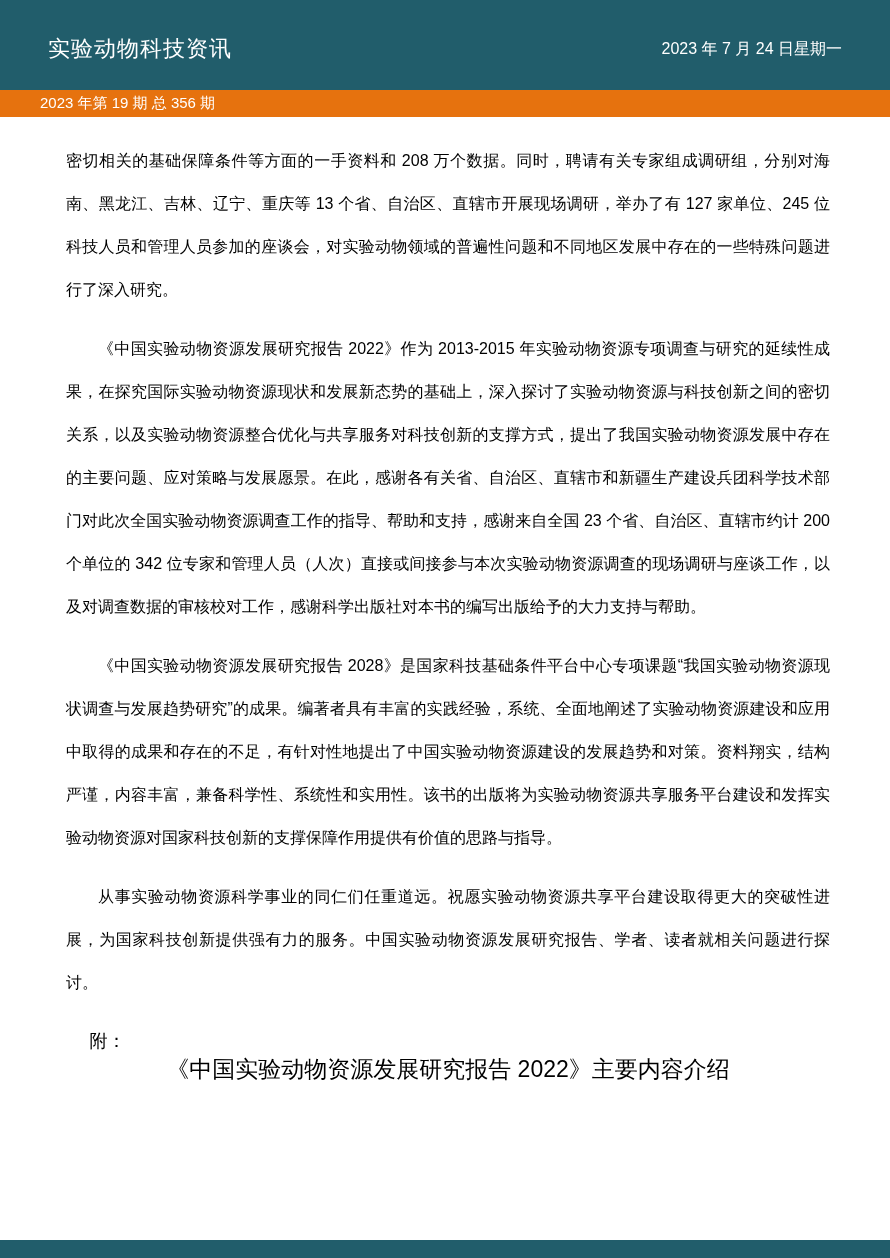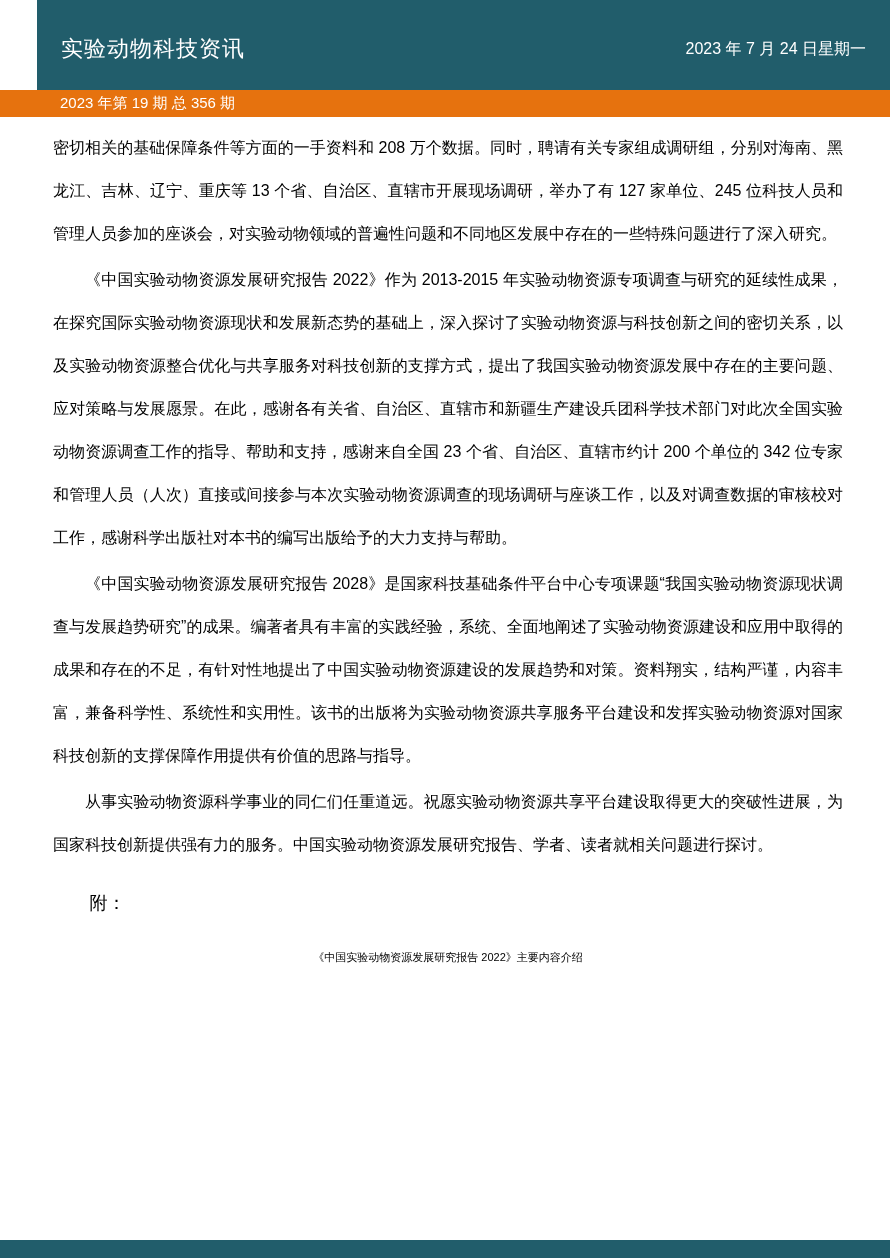--- a/index.html
+++ b/index.html
@@ -25,22 +25,21 @@
   
   .masthead {
     position: absolute;
     top: 0; left: 0; right: 0;
     height: 90px;
     background: var(--teal);
     color: #ffffff;
     display: flex;
     align-items: center;
     justify-content: space-between;
-    padding: 0 24px;
-    margin-left: 37px;
+    padding: 0 48px;
   }
   .masthead .title {
     font-size: 22px;
     letter-spacing: 1px;
     font-weight: 400;
     margin-top: 8px;
   }
   .masthead .date {
     font-size: 16px;
     font-weight: 400;
@@ -48,46 +47,45 @@
   }
   
   .issue-bar {
     position: absolute;
     top: 90px; left: 0; right: 0;
     height: 27px;
     background: var(--orange);
     color: #ffffff;
     display: flex;
     align-items: center;
-    padding: 0 60px;
+    padding: 0 40px;
     font-size: 15px;
   }
   
   .content {
     position: absolute;
     top: 117px; left: 0; right: 0;
     padding: 6px 44px 0 50px;
     color: var(--ink);
     font-size: 16px;
     line-height: 43px;
     text-align: justify;
   }
-  .content p { margin: 3px; }
+  .content p { margin: 16px; }
   .content p.indent { text-indent: 2em; }
   .attachment-label {
     margin-top: 22px;
     padding-left: 2.2em;
     font-size: 18px;
     line-height: 30px;
     text-align: left;
   }
   .appendix-title {
-    margin-top: 26px;
     text-align: center;
-    font-size: 11px;
+    font-size: 23px;
     line-height: 26px;
   }
   
   .footer-bar {
     position: absolute;
     left: 0; right: 0; bottom: 0;
     height: 18px;
     background: var(--teal);
   }
 </style>

